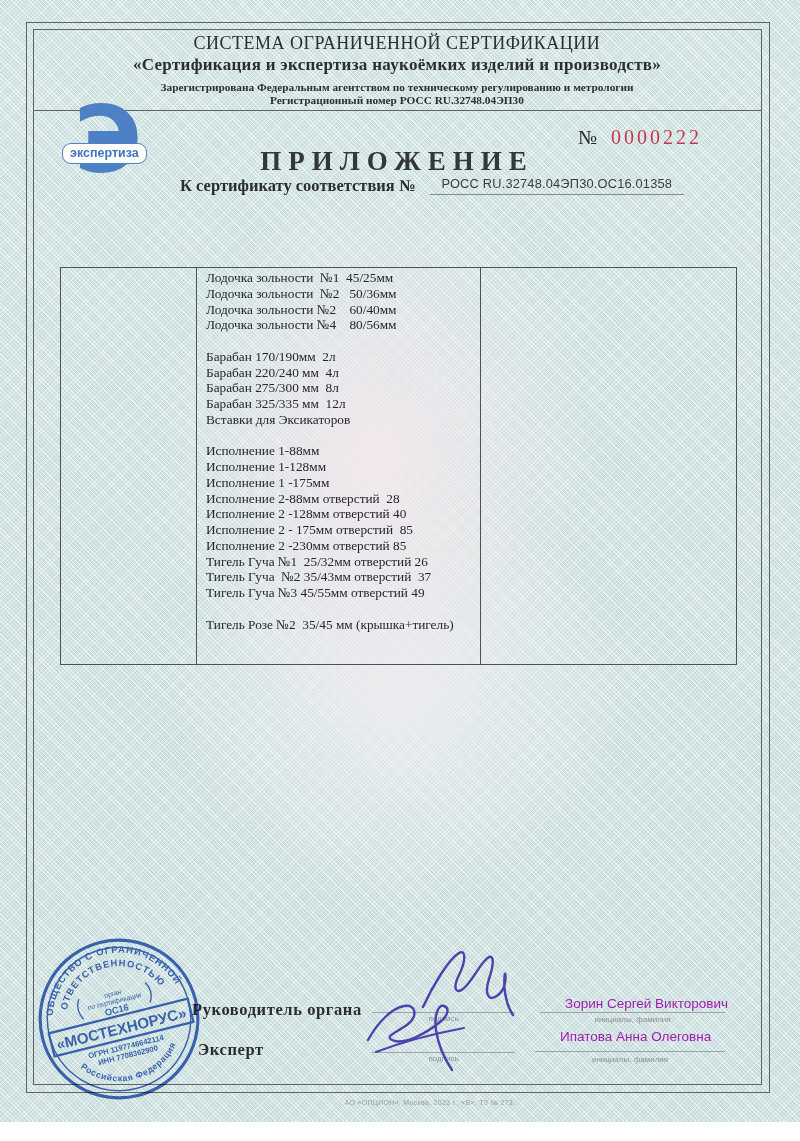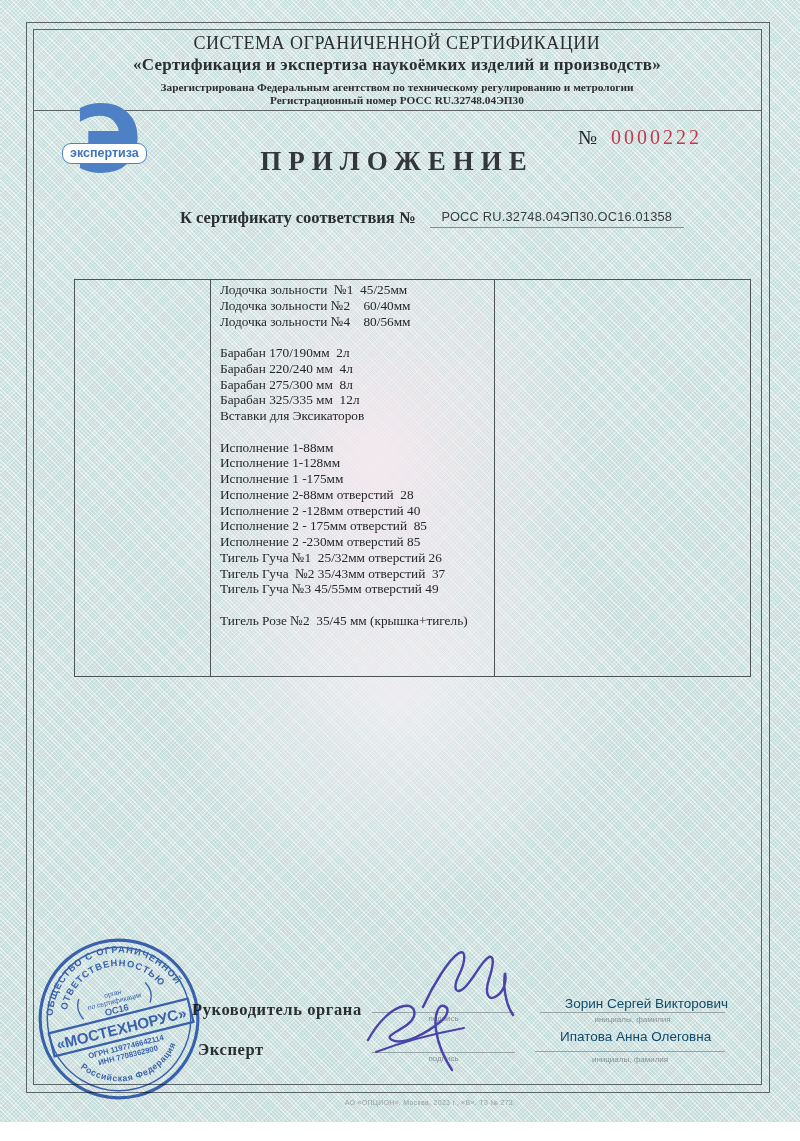--- a/index.html
+++ b/index.html
@@ -41,40 +41,40 @@
     white-space:nowrap;
   }
 
   .doc-number{position:absolute;left:578px;top:126px;white-space:nowrap;}
   .doc-number .prefix{font-size:20px;color:#24272a;}
   .doc-number .digits{font-size:20px;color:#c2394e;letter-spacing:3px;margin-left:10px;}
 
   .doc-title{position:absolute;left:26px;top:146px;width:742px;text-align:center;
     font-size:27px;font-weight:bold;letter-spacing:7px;color:#33363a;}
 
-  .cert-line{position:absolute;left:180px;top:208px;display:flex;align-items:flex-end;gap:14px;white-space:nowrap;}
+  .cert-line{position:absolute;left:180px;top:176px;display:flex;align-items:flex-start;gap:14px;white-space:nowrap;}
   .cert-label{font-size:16.5px;font-weight:bold;color:#2b2e31;}
   .cert-number{
     font-family:"Liberation Sans",sans-serif;font-size:12.8px;color:#3a3d40;
     border-bottom:1px solid #85898c;padding:0 12px 3px 12px;letter-spacing:0.2px;
   }
 
-  .items-table{position:absolute;left:74px;top:267px;width:675px;height:396px;border:1.2px solid #4c5155;margin-top:12px;}
+  .items-table{position:absolute;left:60px;top:267px;width:675px;height:396px;border:1.2px solid #4c5155;}
   .col-div1{position:absolute;left:135px;top:0;height:100%;border-left:1.1px solid #4c5155;}
   .col-div2{position:absolute;left:419px;top:0;height:100%;border-left:1.1px solid #4c5155;}
   .items-col{position:absolute;left:145px;top:2px;width:274px;}
   .t-line{
     height:15.75px;line-height:15.75px;font-size:13.3px;color:#24272b;
     white-space:pre;overflow:visible;
   }
 
   .sig-label{position:absolute;font-size:16.5px;font-weight:bold;letter-spacing:0.6px;color:#2b2e31;white-space:nowrap;}
   .sig-line{position:absolute;border-bottom:1px solid #9aa4a6;}
   .small-caption{position:absolute;font-family:"Liberation Sans",sans-serif;font-size:8px;color:#8b9094;text-align:center;white-space:nowrap;}
-  .person-name{position:absolute;font-family:"Liberation Sans",sans-serif;font-size:13.5px;color:#0c4a6e;white-space:nowrap;}
+  .person-name{position:absolute;font-family:"Liberation Sans",sans-serif;font-size:13.5px;color:#a21caf;white-space:nowrap;}
 
   .autograph{position:absolute;pointer-events:none;}
 
   .stamp{position:absolute;left:36px;top:936px;width:166px;height:166px;transform:rotate(-14deg);opacity:0.88;mix-blend-mode:multiply;}
 
   .footer-print{position:absolute;left:0;top:1099px;width:860px;text-align:center;
     font-family:"Liberation Sans",sans-serif;font-size:7px;color:#98a0a2;letter-spacing:0.3px;}
 </style>
 </head>
 <body>
@@ -104,20 +104,21 @@
 <div class="cert-line">
   <span class="cert-label">К сертификату соответствия №</span>
   <span class="cert-number">РОСС RU.32748.04ЭП30.ОС16.01358</span>
 </div>
 
 <div class="items-table">
   <div class="col-div1"></div>
   <div class="col-div2"></div>
   <div class="items-col">
     <div class="t-line">Лодочка зольности  №1  45/25мм</div>
+    <div class="t-line">Лодочка зольности  №2   50/36мм</div>
     <div class="t-line">Лодочка зольности №2    60/40мм</div>
     <div class="t-line">Лодочка зольности №4    80/56мм</div>
     <div class="t-line"></div>
     <div class="t-line">Барабан 170/190мм  2л</div>
     <div class="t-line">Барабан 220/240 мм  4л</div>
     <div class="t-line">Барабан 275/300 мм  8л</div>
     <div class="t-line">Барабан 325/335 мм  12л</div>
     <div class="t-line">Вставки для Эксикаторов</div>
     <div class="t-line"></div>
     <div class="t-line">Исполнение 1-88мм</div>

